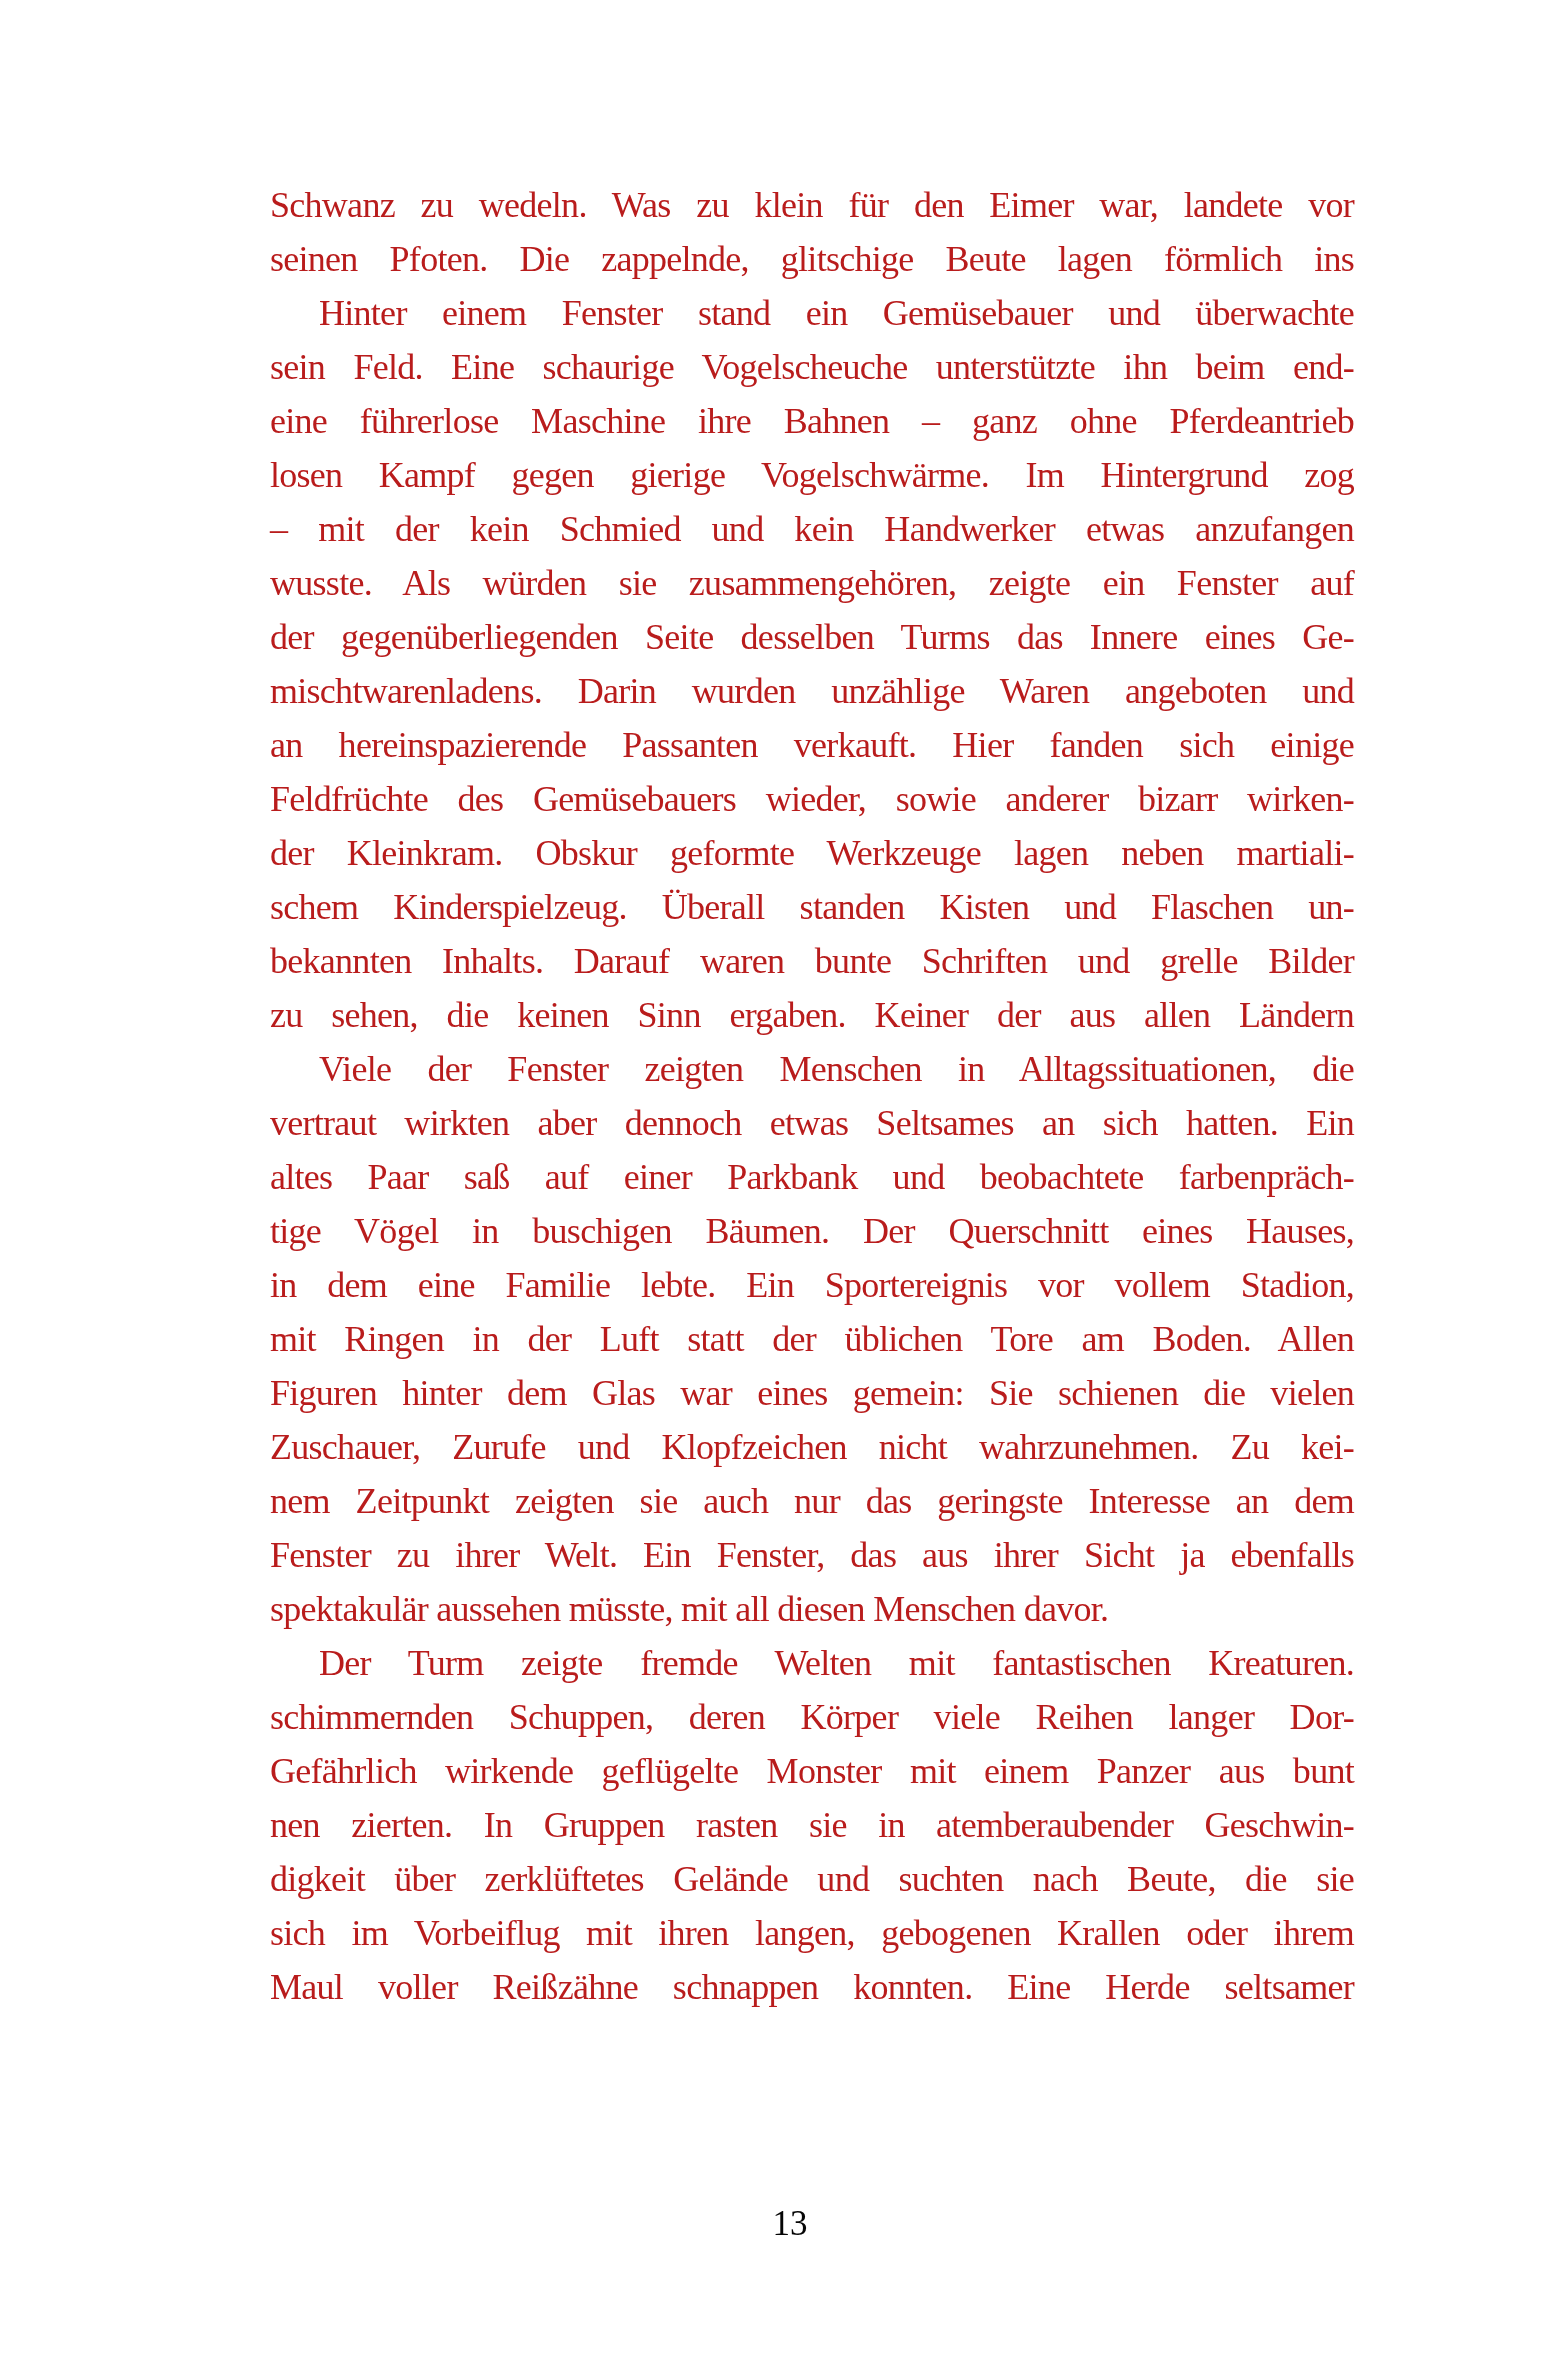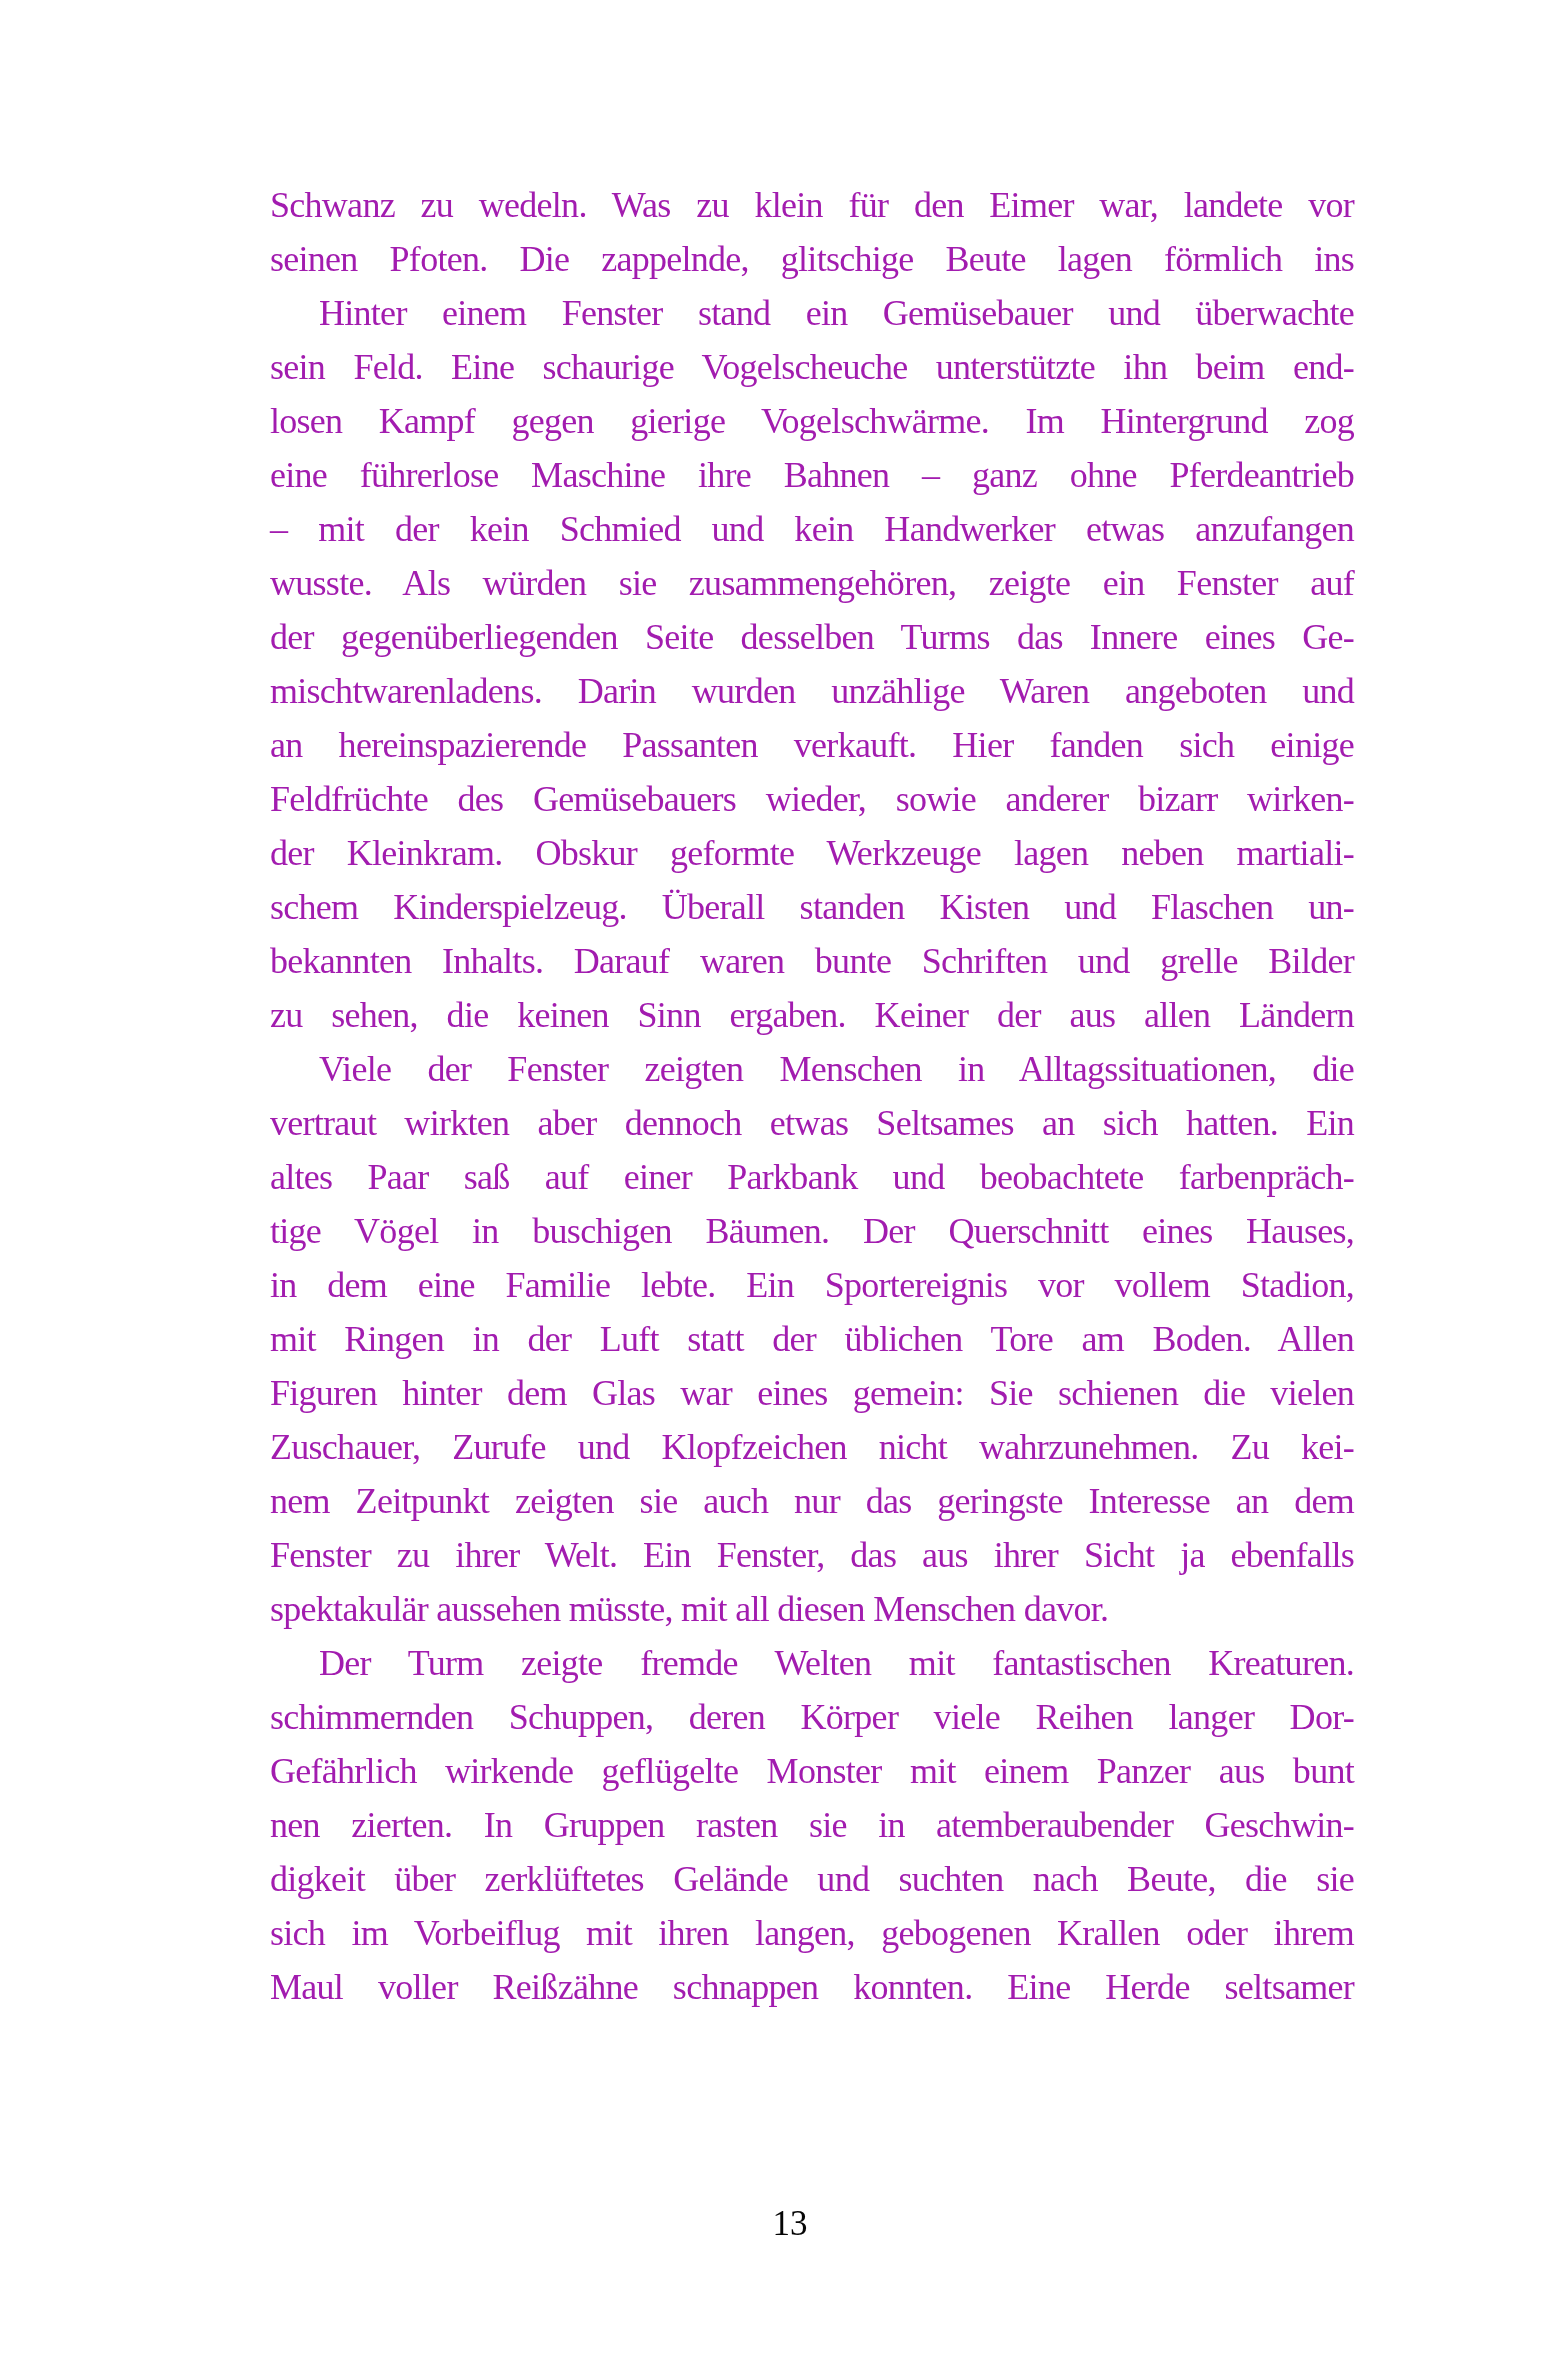--- a/index.html
+++ b/index.html
@@ -25,21 +25,21 @@
     left: 270px;
     top: 178px;
     width: 1084px;
   }
   .line {
     font-size: 36px;
     line-height: 54px;
     letter-spacing: -0.02em;
     text-align: justify;
     text-align-last: justify;
-    color: #a21caf;
+    color: #b91c1c;
   }
   .line.indent {
     text-indent: 49px;
   }
   .line.para-last {
     text-align-last: left;
   }
   .folio {
     position: absolute;
     left: 18px;
@@ -54,22 +54,22 @@
 </style>
 </head>
 <body>
 
 <div class="page">
   <div class="text-block">
       <div class="line">Schwanz zu wedeln. Was zu klein für den Eimer war, landete vor</div>
       <div class="line">seinen Pfoten. Die zappelnde, glitschige Beute lagen förmlich ins</div>
       <div class="line indent">Hinter einem Fenster stand ein Gemüsebauer und überwachte</div>
       <div class="line">sein Feld. Eine schaurige Vogelscheuche unterstützte ihn beim end-</div>
+      <div class="line">eine führerlose Maschine ihre Bahnen – ganz ohne Pferdeantrieb</div>
       <div class="line">losen Kampf gegen gierige Vogelschwärme. Im Hintergrund zog</div>
-      <div class="line">eine führerlose Maschine ihre Bahnen – ganz ohne Pferdeantrieb</div>
       <div class="line">– mit der kein Schmied und kein Handwerker etwas anzufangen</div>
       <div class="line">wusste. Als würden sie zusammengehören, zeigte ein Fenster auf</div>
       <div class="line">der gegenüberliegenden Seite desselben Turms das Innere eines Ge-</div>
       <div class="line">mischtwarenladens. Darin wurden unzählige Waren angeboten und</div>
       <div class="line">an hereinspazierende Passanten verkauft. Hier fanden sich einige</div>
       <div class="line">Feldfrüchte des Gemüsebauers wieder, sowie anderer bizarr wirken-</div>
       <div class="line">der Kleinkram. Obskur geformte Werkzeuge lagen neben martiali-</div>
       <div class="line">schem Kinderspielzeug. Überall standen Kisten und Flaschen un-</div>
       <div class="line">bekannten Inhalts. Darauf waren bunte Schriften und grelle Bilder</div>
       <div class="line">zu sehen, die keinen Sinn ergaben. Keiner der aus allen Ländern</div>

